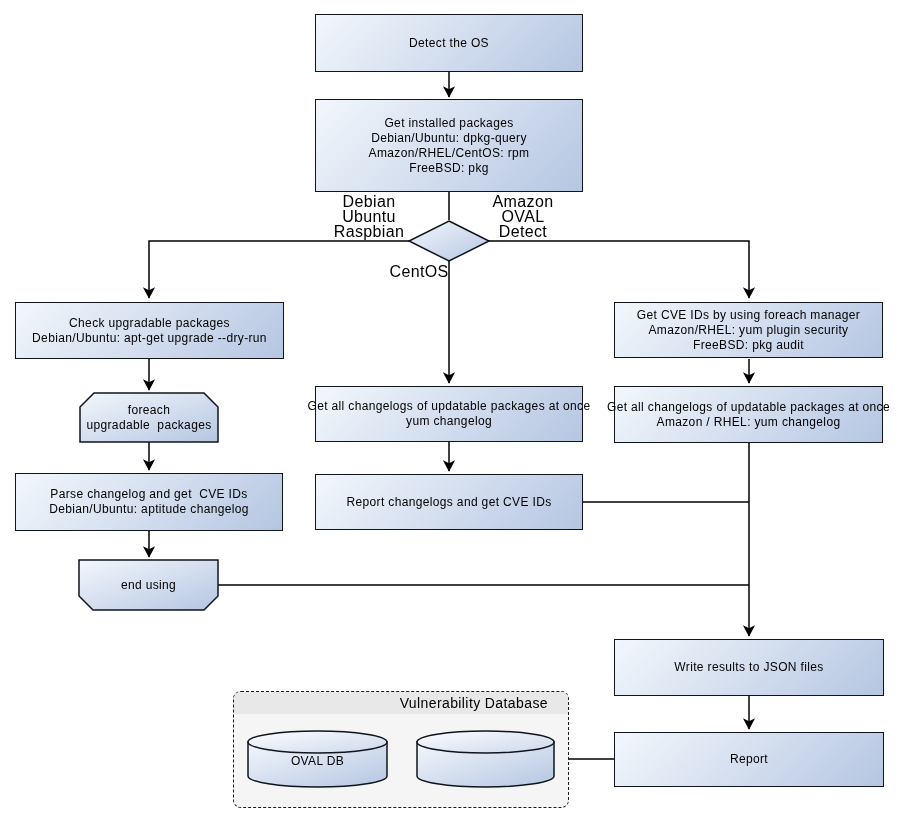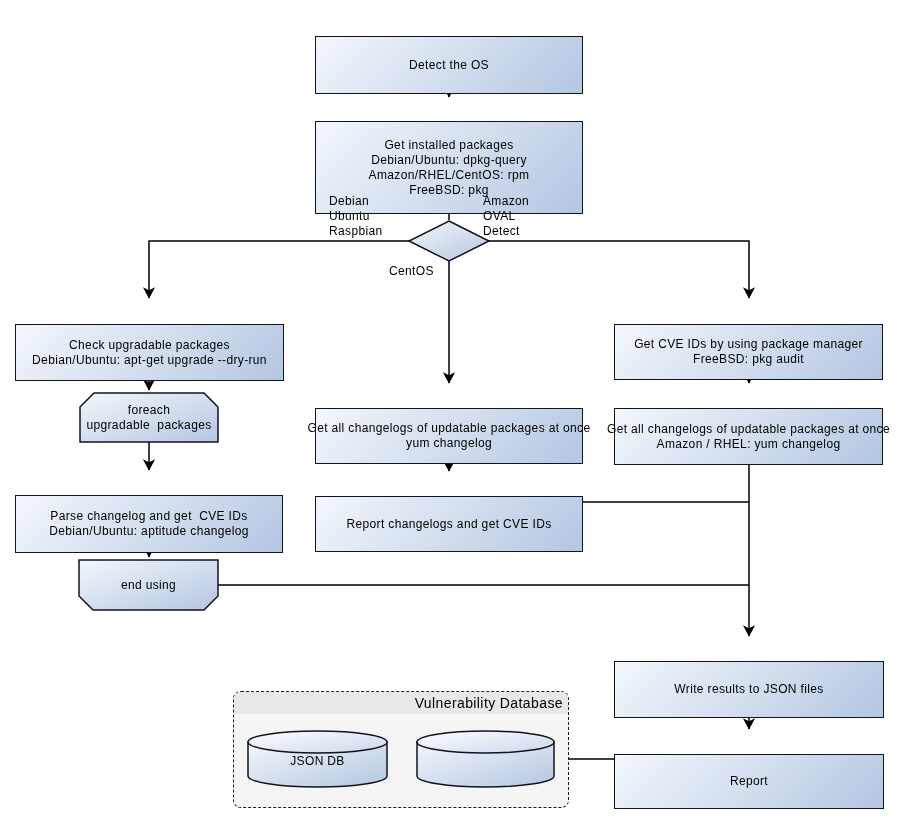--- a/index.html
+++ b/index.html
@@ -3,32 +3,32 @@
 <meta charset="utf-8">
 <style>
   html,body{margin:0;padding:0;background:#ffffff;}
   .stage{position:relative;width:910px;height:823px;background:#ffffff;overflow:hidden;
          font-family:"Liberation Sans","DejaVu Sans",sans-serif;color:#000;}
   svg.wires{position:absolute;left:0;top:0;z-index:2;}
   .node{position:absolute;box-sizing:border-box;z-index:3;
         display:flex;flex-direction:column;align-items:center;justify-content:center;
         background:linear-gradient(135deg,#f3f7fc 0%,#b5c6e2 100%);
         border:1.5px solid #10141c;
-        font-size:12px;line-height:15px;letter-spacing:0.35px;text-align:center;margin-top:22px;}
+        font-size:12px;line-height:15px;letter-spacing:0.35px;text-align:center;}
   .overlay{position:absolute;box-sizing:border-box;z-index:4;
         display:flex;flex-direction:column;align-items:center;justify-content:center;
         font-size:12px;line-height:15px;letter-spacing:0.35px;text-align:center;}
   .ln{white-space:pre;}
-  .edge-label{position:absolute;z-index:3;font-size:12px;line-height:15px;
-        letter-spacing:0.35px;text-align:left;}
+  .edge-label{position:absolute;z-index:3;font-size:16px;line-height:15px;
+        letter-spacing:0.35px;text-align:center;}
   .group{position:absolute;left:233px;top:691px;width:336px;height:117px;z-index:1;
         box-sizing:border-box;background:#f5f5f5;border:1.6px dashed #1c1c1c;border-radius:8px;}
   .group-header{position:absolute;left:0;top:0;right:0;height:22px;background:#e8e8e8;
         border-radius:6px 6px 0 0;display:flex;align-items:center;justify-content:flex-end;
-        padding-right:5px;font-size:14px;letter-spacing:0.4px;}
+        padding-right:20px;font-size:14px;letter-spacing:0.4px;}
 </style>
 </head>
 <body>
 
 <div class="stage">
 
   <div class="group">
     <div class="group-header">
       <span>Vulnerability Database</span>
     </div>
@@ -106,21 +106,22 @@
   <div class="node" style="left:315px;top:386px;width:268px;height:56px">
     <div class="ln">Get all changelogs of updatable packages at once</div>
     <div class="ln">yum changelog</div>
   </div>
 
   <div class="node" style="left:315px;top:474px;width:268px;height:56px">
     <div class="ln">Report changelogs and get CVE IDs</div>
   </div>
 
   <div class="node" style="left:614px;top:302px;width:269px;height:56px">
-    <div class="ln">Get CVE IDs by using package manager</div>
+    <div class="ln">Get CVE IDs by using foreach manager</div>
+    <div class="ln">Amazon/RHEL: yum plugin security</div>
     <div class="ln">FreeBSD: pkg audit</div>
   </div>
 
   <div class="node" style="left:614px;top:386px;width:269px;height:57px">
     <div class="ln">Get all changelogs of updatable packages at once</div>
     <div class="ln">Amazon / RHEL: yum changelog</div>
   </div>
 
   <div class="node" style="left:614px;top:639px;width:270px;height:57px">
     <div class="ln">Write results to JSON files</div>
@@ -133,21 +134,21 @@
   <div class="overlay" style="left:80px;top:393px;width:138px;height:49px">
     <div class="ln">foreach</div>
     <div class="ln">upgradable  packages</div>
   </div>
 
   <div class="overlay" style="left:79px;top:560px;width:139px;height:50px">
     <div class="ln">end using</div>
   </div>
 
   <div class="overlay" style="left:248px;top:748px;width:139px;height:26px">
-    <div class="ln">JSON DB</div>
+    <div class="ln">OVAL DB</div>
   </div>
 
 
   <div class="edge-label" style="left:329px;top:194px;width:80px">
     <div class="ln">Debian</div>
     <div class="ln">Ubuntu</div>
     <div class="ln">Raspbian</div>
   </div>
 
   <div class="edge-label" style="left:483px;top:194px;width:80px">

